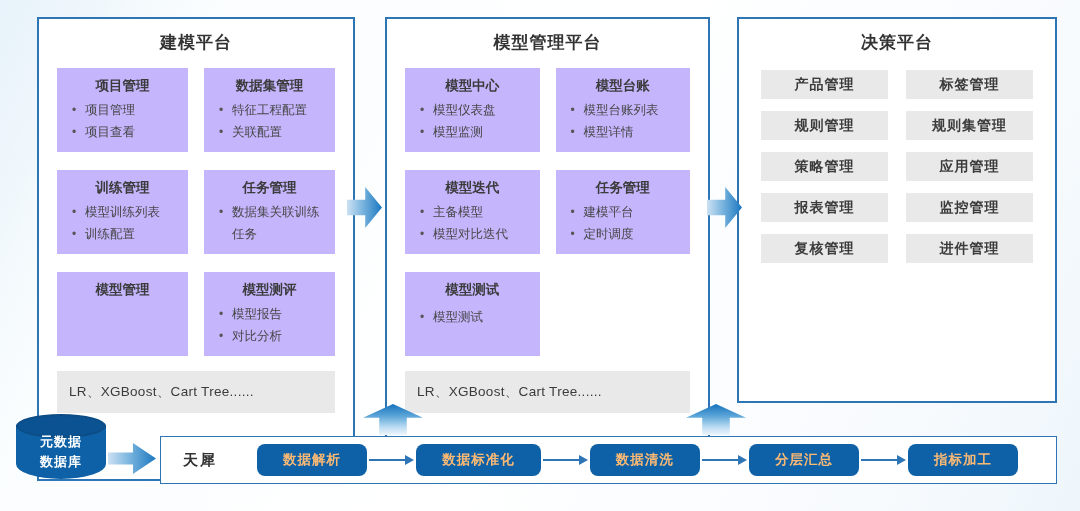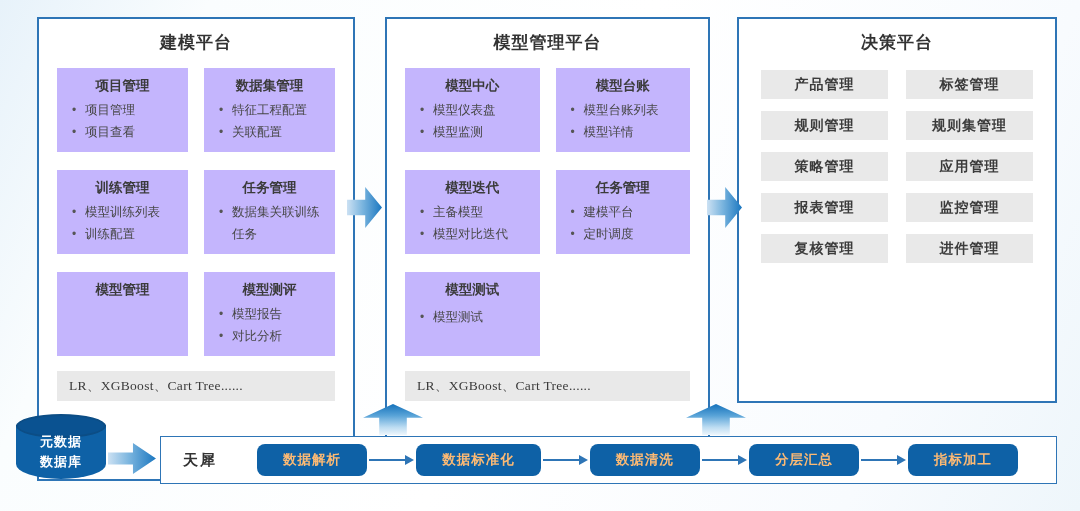--- a/index.html
+++ b/index.html
@@ -47,23 +47,22 @@
     padding-left:20px; position:relative;
   }
   .card li::before {
     content:"•"; position:absolute; left:7px; top:0;
     color:#555555; font-size:12px;
   }
   .card-spacer { background:transparent; }
 
   .algo-bar {
     margin:15px 18px 0 18px; background:#e9e9e9;
-    padding:6px 12px; font-size:13.5px; color:#3b3b3b;
+    padding:12px 12px; font-size:13.5px; color:#3b3b3b;
     letter-spacing:.3px;
-    font-family:Liberation Serif, serif;
   }
 
   
   .btn-grid {
     margin:16px 22px 0 22px;
     display:grid; grid-template-columns:1fr 1fr;
     column-gap:18px; row-gap:12px;
   }
   .pbtn {
     background:#e9e9e9; height:29px;

